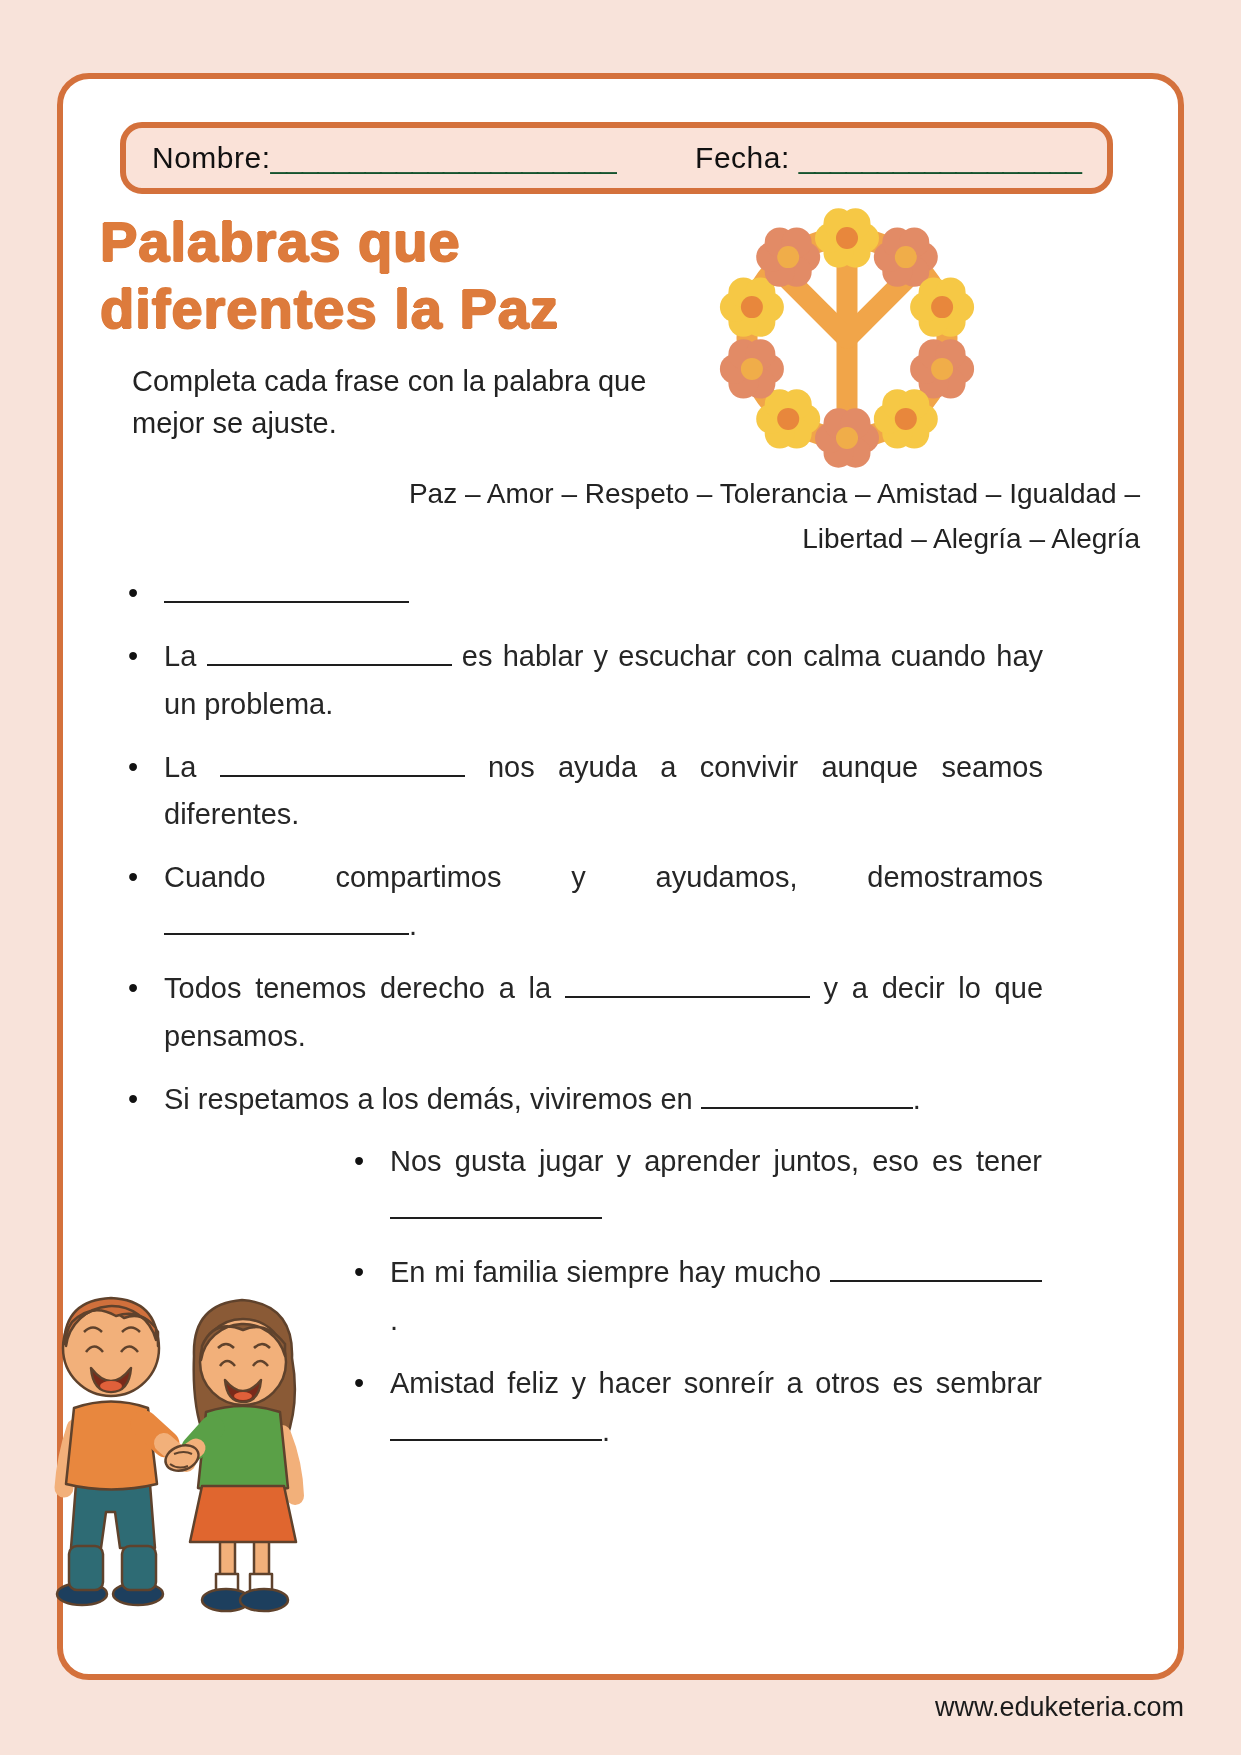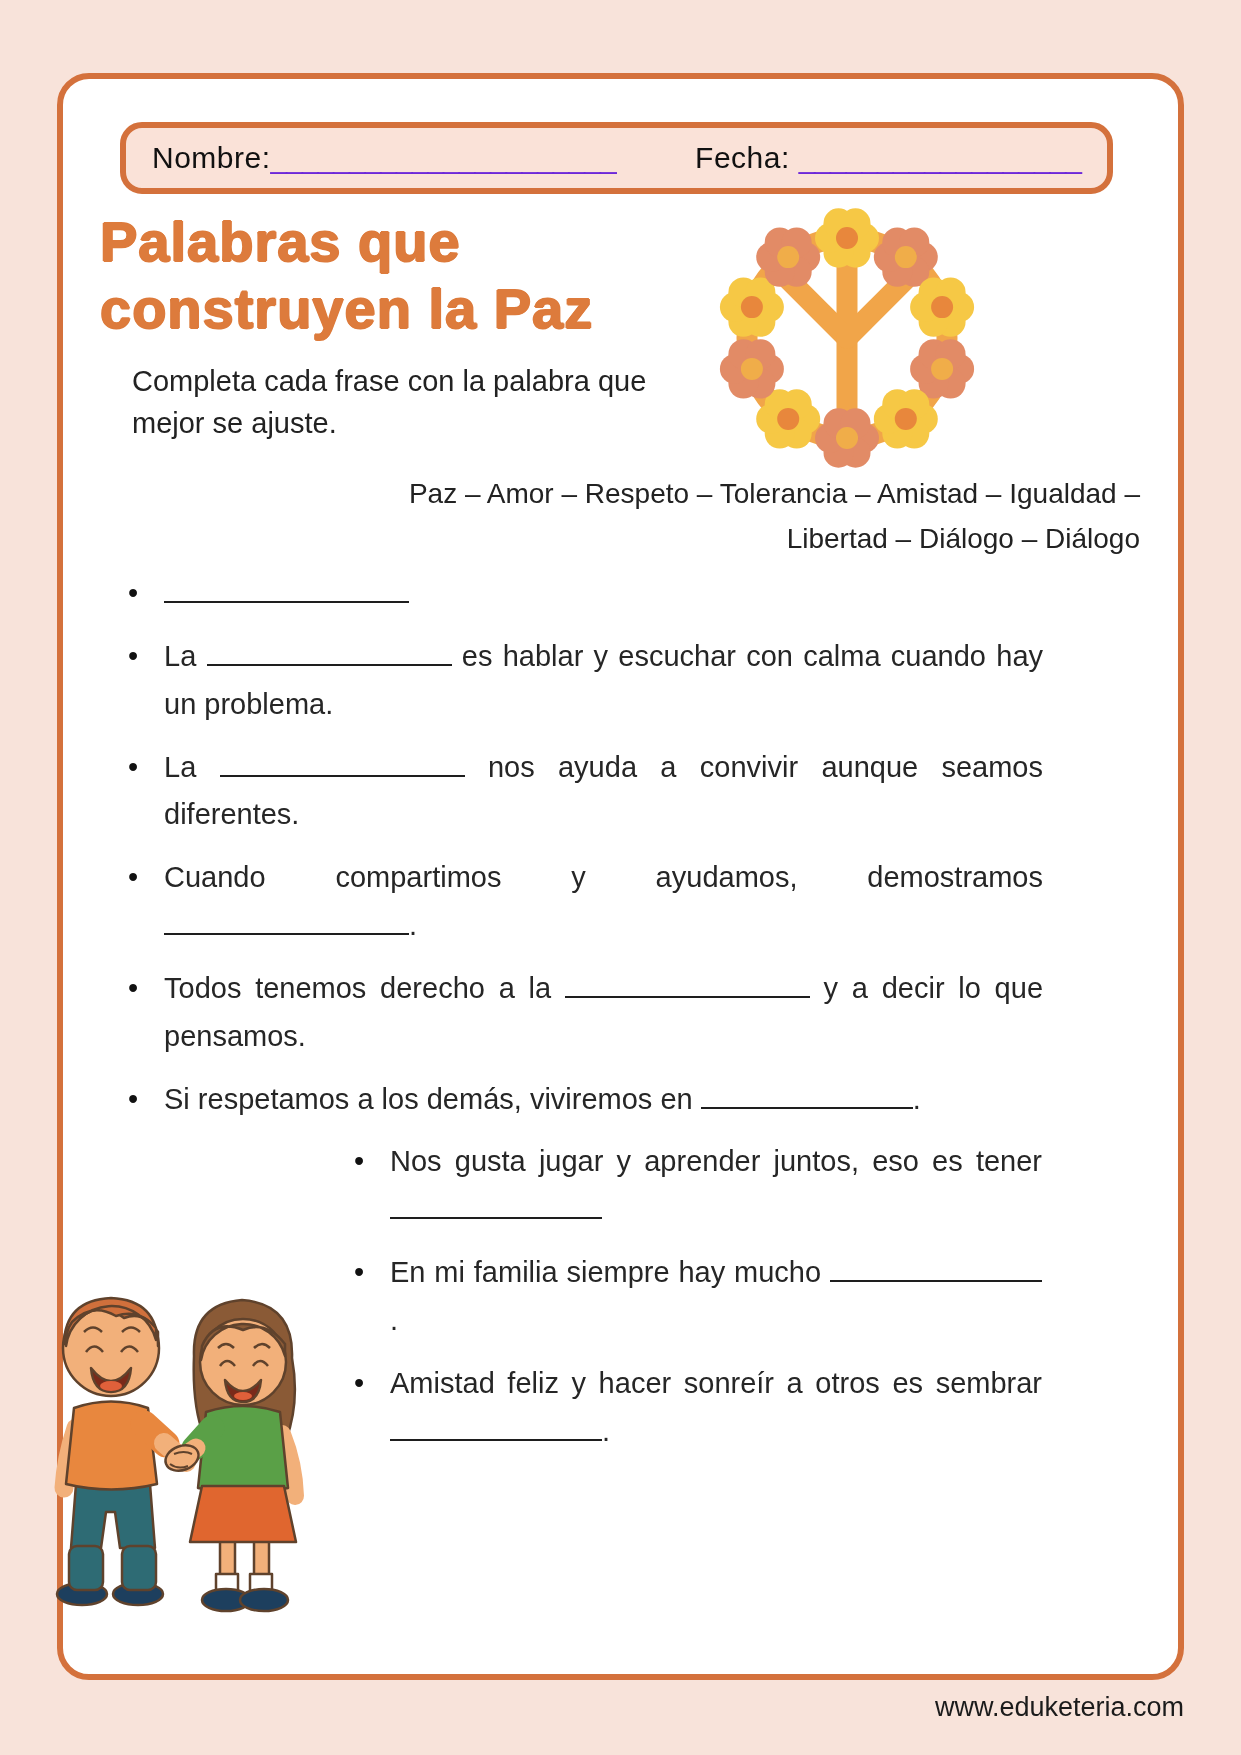--- a/index.html
+++ b/index.html
@@ -18,21 +18,21 @@
   
   .namebox{
     position:absolute;left:120px;top:122px;width:993px;height:72px;
     background:#fae2d8;border:6px solid #d4713c;border-radius:22px;
     box-sizing:border-box;display:flex;align-items:center;
     font-size:30px;color:#111;letter-spacing:.5px;
     padding:0 26px;
   }
   .namebox .name-group{flex:1;white-space:nowrap;}
   .namebox .date-group{white-space:nowrap;margin-left:40px;}
-  .uline{letter-spacing:-1px;color:#6d28d9;}
+  .uline{letter-spacing:-1px;color:#14532d;}
   
   .title{
     position:absolute;left:100px;top:208px;width:620px;
     text-align:left;font-weight:bold;font-size:56px;line-height:1.2;
     color:#dd7b3c;letter-spacing:1px;
     text-shadow:1px 0 0 #dd7b3c,-1px 0 0 #dd7b3c,0 1px 0 #dd7b3c,0 -1px 0 #dd7b3c;
   }
   
   .intro{
     position:absolute;left:132px;top:360px;width:575px;
@@ -71,21 +71,21 @@
 
 <div class="card"></div>
 
 <div class="namebox">
   <div class="name-group"><span>Nombre:</span><span class="uline">______________________</span></div>
   <div class="date-group"><span>Fecha:</span> <span class="uline">__________________</span></div>
 </div>
 
 <div class="title">
   <div>Palabras que</div>
-  <div>construyen la Paz</div>
+  <div>diferentes la Paz</div>
 </div>
 
 <svg class="wreath" viewBox="0 0 300 300" aria-hidden="true">
   <defs>
     <g id="flower-y">
       <g fill="#f6c845">
         <circle cx="17" cy="0" r="15"></circle>
           <circle cx="8.5" cy="14.7" r="15"></circle>
           <circle cx="-8.5" cy="14.7" r="15"></circle>
         <circle cx="-17" cy="0" r="15"></circle>
@@ -121,21 +121,21 @@
   <use href="#flower-y" x="91.2" y="230.9"></use>
   <use href="#flower-s" x="54.9" y="180.9"></use>
   <use href="#flower-y" x="54.9" y="119.1"></use>
   <use href="#flower-s" x="91.2" y="69.1"></use>
 </svg>
 
 <div class="intro">Completa cada frase con la palabra que mejor se ajuste.</div>
 
 <div class="wordbank">
   <div>Paz – Amor – Respeto – Tolerancia – Amistad – Igualdad –</div>
-  <div>Libertad – Diálogo – Diálogo</div>
+  <div>Libertad – Alegría – Alegría</div>
 </div>
 
 <div class="bullets">
 
   <div class="b-item">
     <span class="marker">•</span>
     <div class="b-text">
       <span class="blank"></span><span></span></div>
   </div>
 

